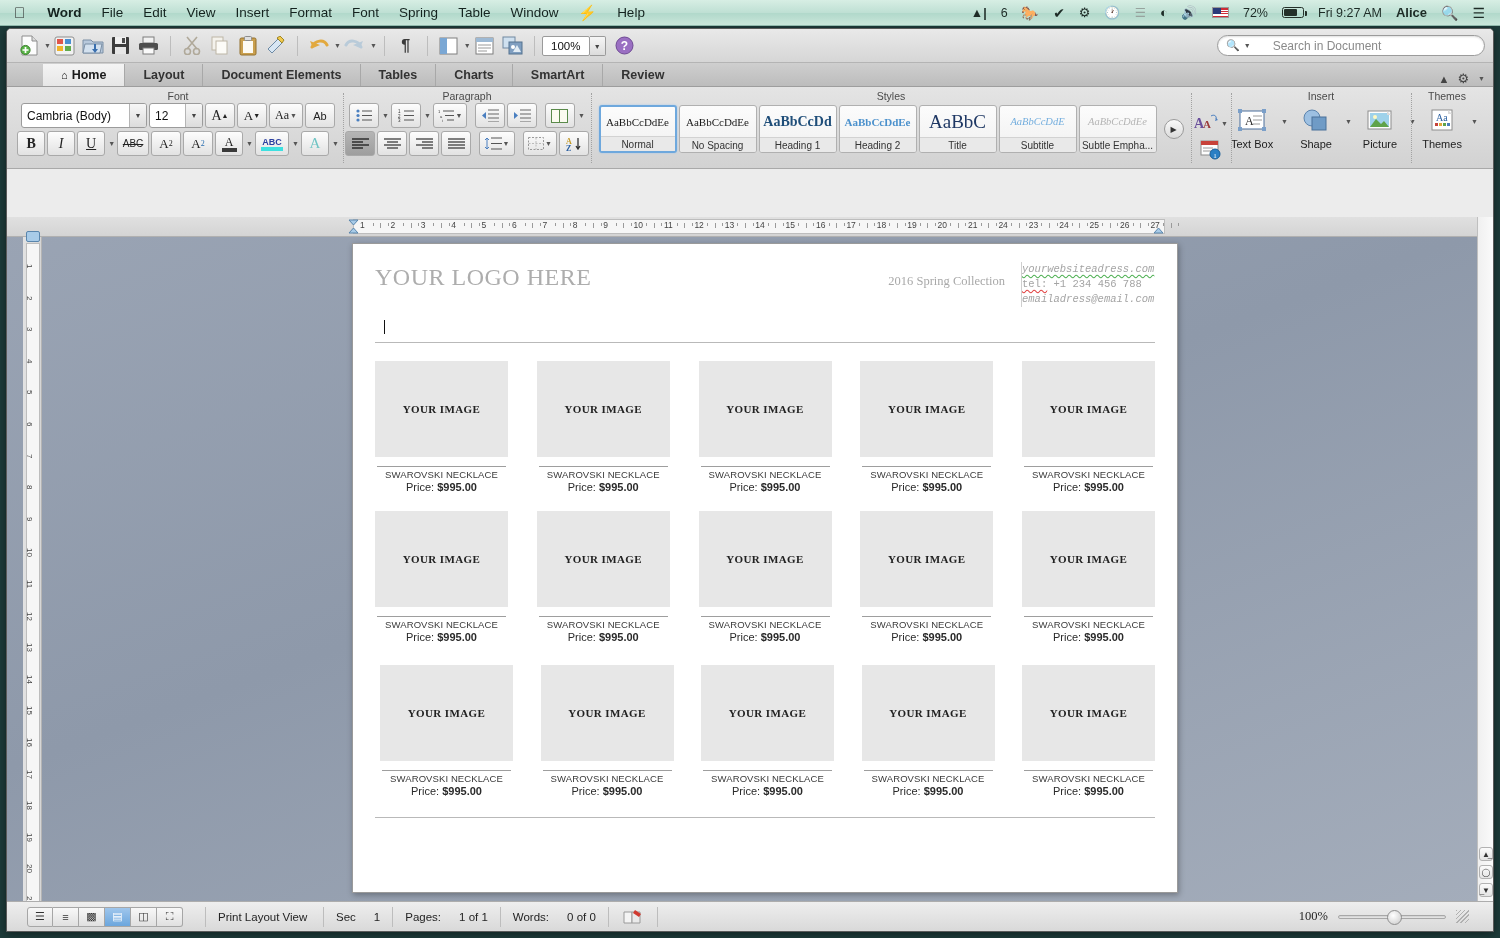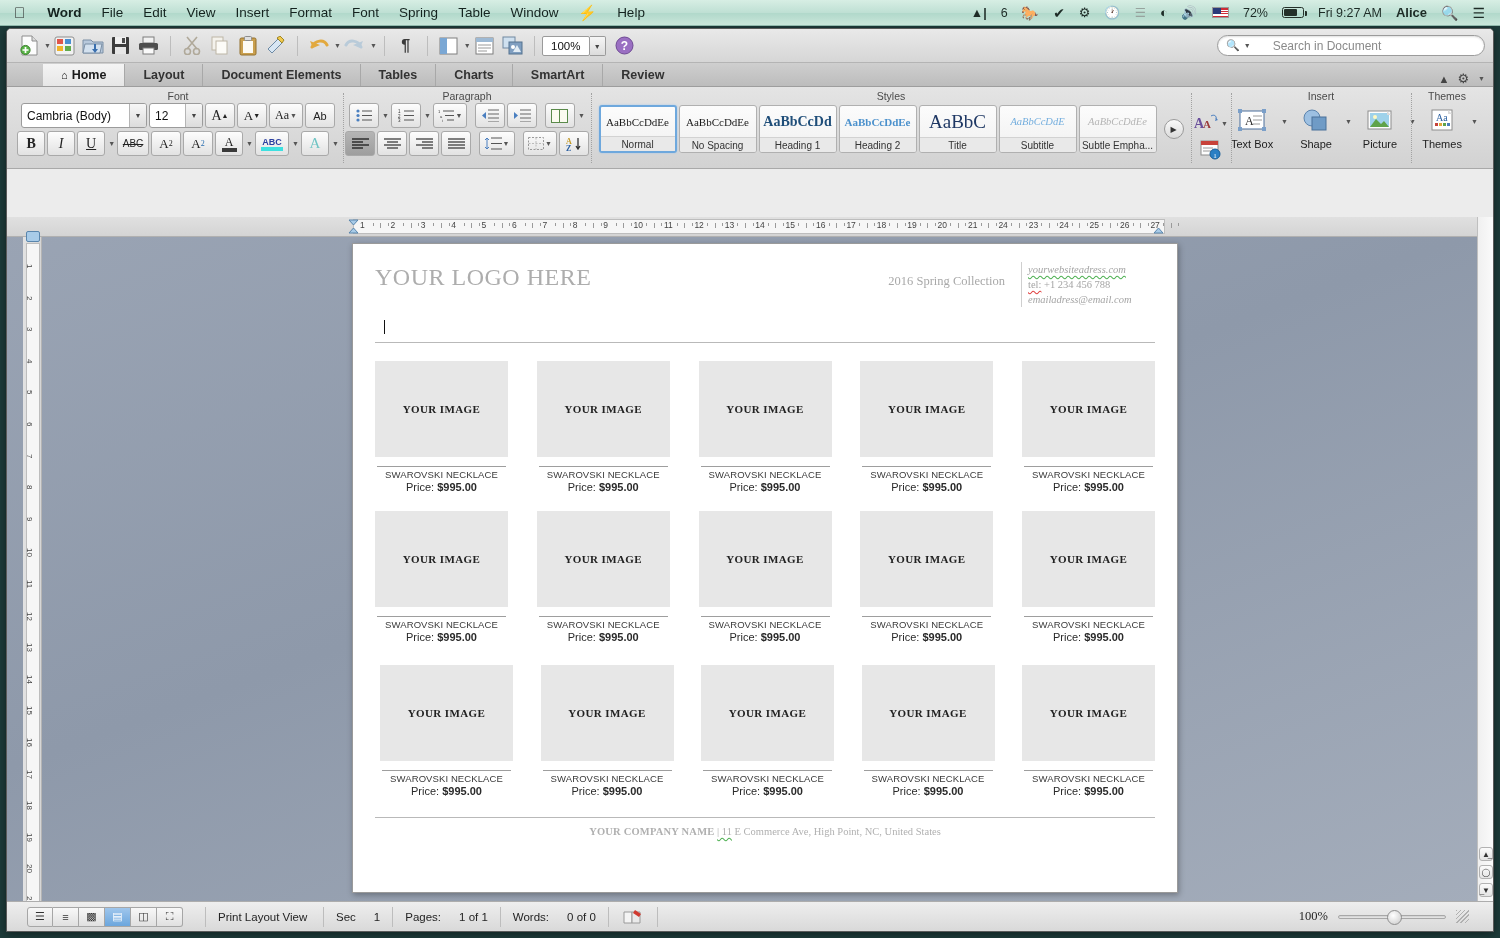--- a/index.html
+++ b/index.html
@@ -166,22 +166,22 @@
     position:absolute; left:309px; top:6px; width:826px; height:650px;
     background:#fff; border:1px solid #9a9a9a; box-shadow:1px 2px 6px rgba(0,0,0,.3);
     padding:18px 22px 0 22px;
   }
   
   #pghead{ display:flex; align-items:flex-start; height:52px; }
   #logo{ font-family:"Liberation Serif",serif; font-size:24px; color:#adadad;
      letter-spacing:.5px; padding-top:2px;}
   #collection{ margin-left:auto; font-family:"Liberation Serif",serif; font-size:12.5px;
      color:#a8a8a8; padding-top:12px; padding-right:16px; white-space:nowrap;}
-  #contact{ width:134px; border-left:1px solid #cfcfcf; padding-left:6px;
-     font-size:10.5px; color:#a4a4a4; line-height:15px; font-family:Liberation Serif, serif;}
+  #contact{ width:134px; border-left:1px solid #cfcfcf; padding-left:0;
+     font-size:10.5px; color:#a4a4a4; line-height:15px; font-family:Liberation Mono, monospace;}
   #contact .web{ font-style:italic; text-decoration:underline; text-decoration-style:wavy;
      text-decoration-color:#4caf50; text-underline-offset:2px;}
   #contact .tel{ color:#a4a4a4; }
   #contact .tel .w{ text-decoration:underline; text-decoration-style:wavy;
      text-decoration-color:#e04040; text-underline-offset:2px;}
   #contact .mail{ font-style:italic; }
   #caret{ width:1px; height:14px; background:#111; margin:6px 0 0 9px; }
   #headrule{ height:1px; background:#b9b9b9; margin:8px 0 0 0; }
 
   
@@ -969,25 +969,20 @@
               <div class="pcell">
                 <div class="pimg">YOUR IMAGE</div>
                 <div class="pline"></div>
                 <div class="pname">SWAROVSKI NECKLACE</div>
                 <div class="pprice"><span>Price: </span><b>$995.00</b></div>
               </div>
             </div>
           </div>
 
         <div id="footrule"></div>
-        <div id="pgfoot">
-          <span class="cname">YOUR COMPANY NAME</span>
-          <span class="sep">| 11</span>
-          <span>E Commerce Ave, High Point, NC, United States</span>
-        </div>
       </div>
     </div>
   </div>
 
   <div id="vscroll">
 
     <div class="navb" style="bottom:40px;">▲̲</div>
     <div class="navb" style="bottom:22px;">◯</div>
     <div class="navb" style="bottom:4px;">̲▼</div>
   </div>

